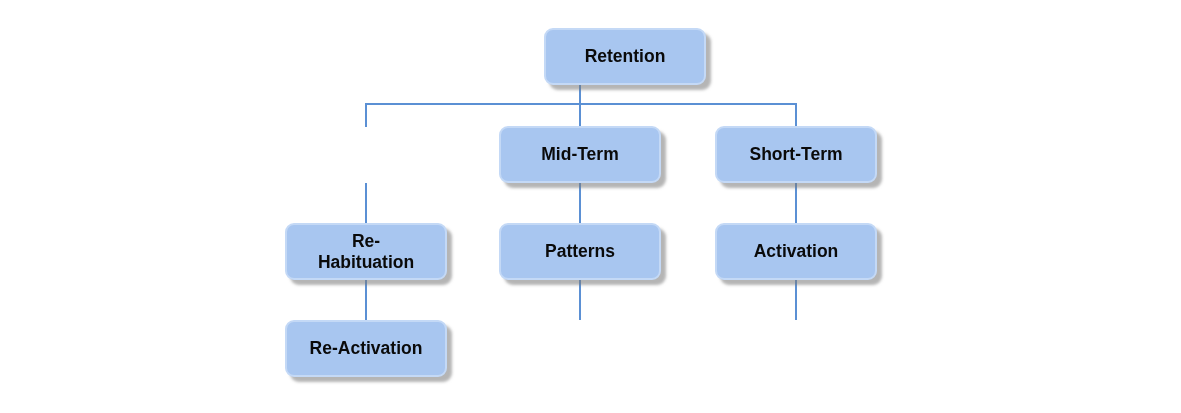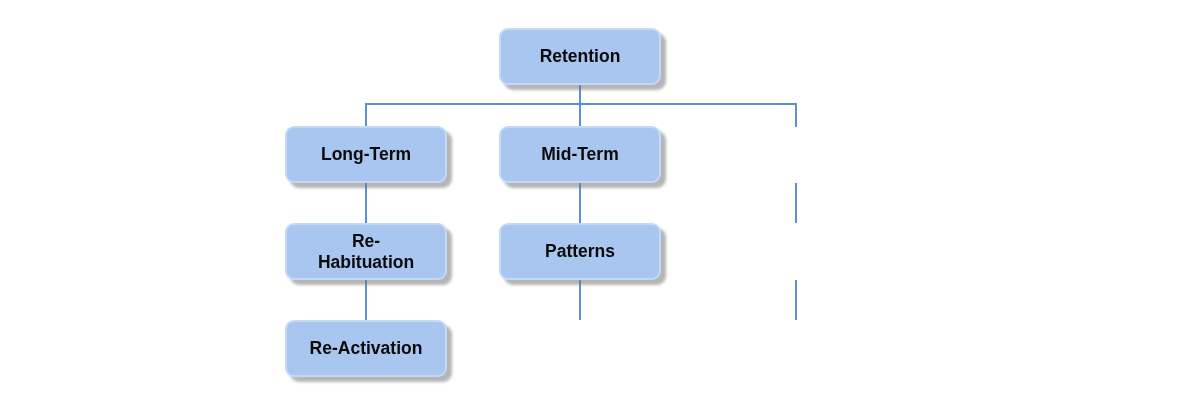--- a/index.html
+++ b/index.html
@@ -31,21 +31,21 @@
     text-align:center;
     font-weight:bold;
     font-size:17.5px;
     line-height:1.2;
     color:var(--node-text);
     white-space:pre-line;
   }
   .c-left{left:285px;}
   .c-mid{left:499px;}
   .c-right{left:715px;}
-  .r-1{top:28px;}
+  .r-1{top:28px;margin-left:45px;}
   .r-2{top:126px;}
   .r-3{top:223px;}
   .r-4{top:320px;text-align:right;}
   .edge{position:absolute;background:var(--connector);}
   .v{width:2px;}
   .h{height:2px;}
   
   .e-root-down  {left:579px;top:85px;height:18px;}
   .e-bus        {left:365px;top:103px;width:432px;}
   .e-bus-left   {left:365px;top:103px;height:24px;}
@@ -70,22 +70,23 @@
   <div class="edge v e-bus-right"></div>
   <div class="edge v e-l-23"></div>
   <div class="edge v e-l-34"></div>
   <div class="edge v e-m-23"></div>
   <div class="edge v e-m-34"></div>
   <div class="edge v e-r-23"></div>
   <div class="edge v e-r-34"></div>
 
   <div class="node r-1 c-mid">Retention</div>
 
-  <div class="node r-2 c-left">Long-Term</div>
   <div class="node r-2 c-mid">Mid-Term</div>
+  <div class="node r-2 c-right">Short-Term</div>
 
   <div class="node r-3 c-left">Re-
 Habituation</div>
   <div class="node r-3 c-mid">Patterns</div>
+  <div class="node r-3 c-right">Activation</div>
 
   <div class="node r-4 c-left">Re-Activation</div>
 
 </div>
 
 </body></html>

